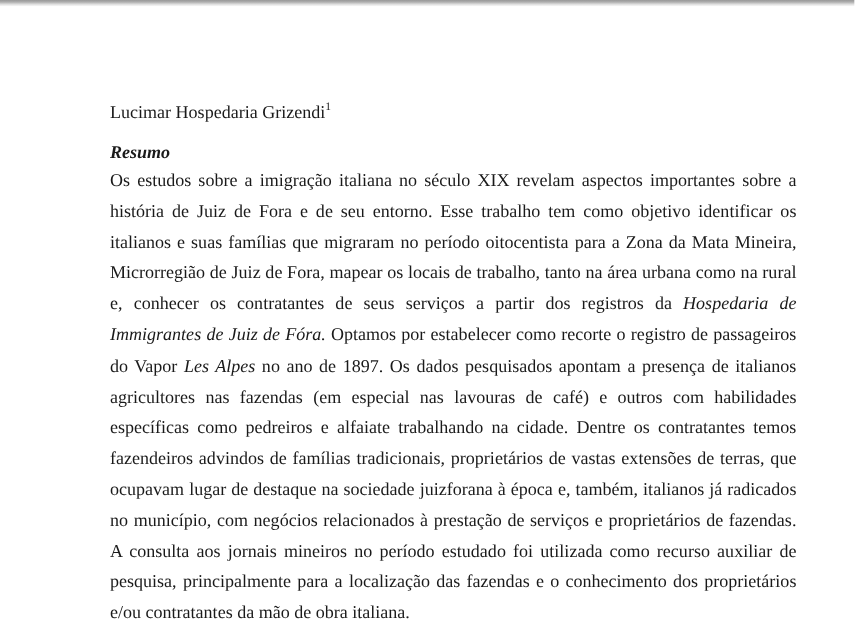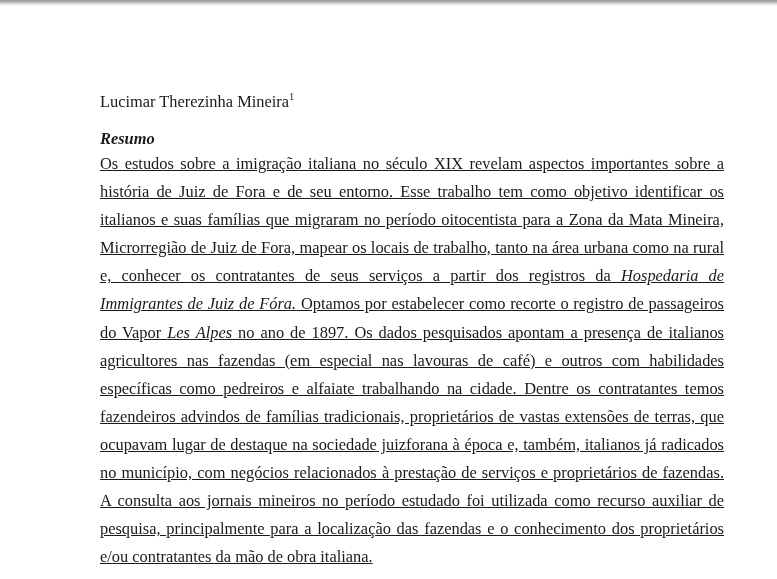--- a/index.html
+++ b/index.html
@@ -56,35 +56,34 @@
   }
   .abstract {
     position: absolute;
     left: 100px;
     top: 150px;
     width: 624px;
     font-size: 16.4px;
     line-height: 28.1px;
     text-align: justify;
     text-justify: inter-word;
-    text-decoration: underline;
   }
   .abstract .italic {
     font-style: italic;
   }
 </style>
 </head>
 <body>
 
 <div id="page">
 
   <div class="top-edge"></div>
 
 
   <div class="author-line">
-    <span>Lucimar Therezinha Mineira</span><sup>1</sup>
+    <span>Lucimar Hospedaria Grizendi</span><sup>1</sup>
   </div>
 
   <div class="section-heading">Resumo</div>
 
   <div class="abstract"><span>Os estudos sobre a imigração italiana no século XIX revelam aspectos importantes sobre a história de Juiz de Fora e de seu entorno. Esse trabalho tem como objetivo identificar os italianos e suas famílias que migraram no período oitocentista para a Zona da Mata Mineira, Microrregião de Juiz de Fora, mapear os locais de trabalho, tanto na área urbana como na rural e, conhecer os contratantes de seus serviços a partir dos registros da </span><span class="italic">Hospedaria de Immigrantes de Juiz de Fóra.</span><span> Optamos por estabelecer como recorte o registro de passageiros do Vapor </span><span class="italic">Les Alpes</span><span> no ano de 1897. Os dados pesquisados apontam a presença de italianos agricultores nas fazendas (em especial nas lavouras de café) e outros com habilidades específicas como pedreiros e alfaiate trabalhando na cidade. Dentre os contratantes temos fazendeiros advindos de famílias tradicionais, proprietários de vastas extensões de terras, que ocupavam lugar de destaque na sociedade juizforana à época e, também, italianos já radicados no município, com negócios relacionados à prestação de serviços e proprietários de fazendas. A consulta aos jornais mineiros no período estudado foi utilizada como recurso auxiliar de pesquisa, principalmente para a localização das fazendas e o conhecimento dos proprietários e/ou contratantes da mão de obra italiana.</span></div>
 
 </div>
 
 </body></html>

